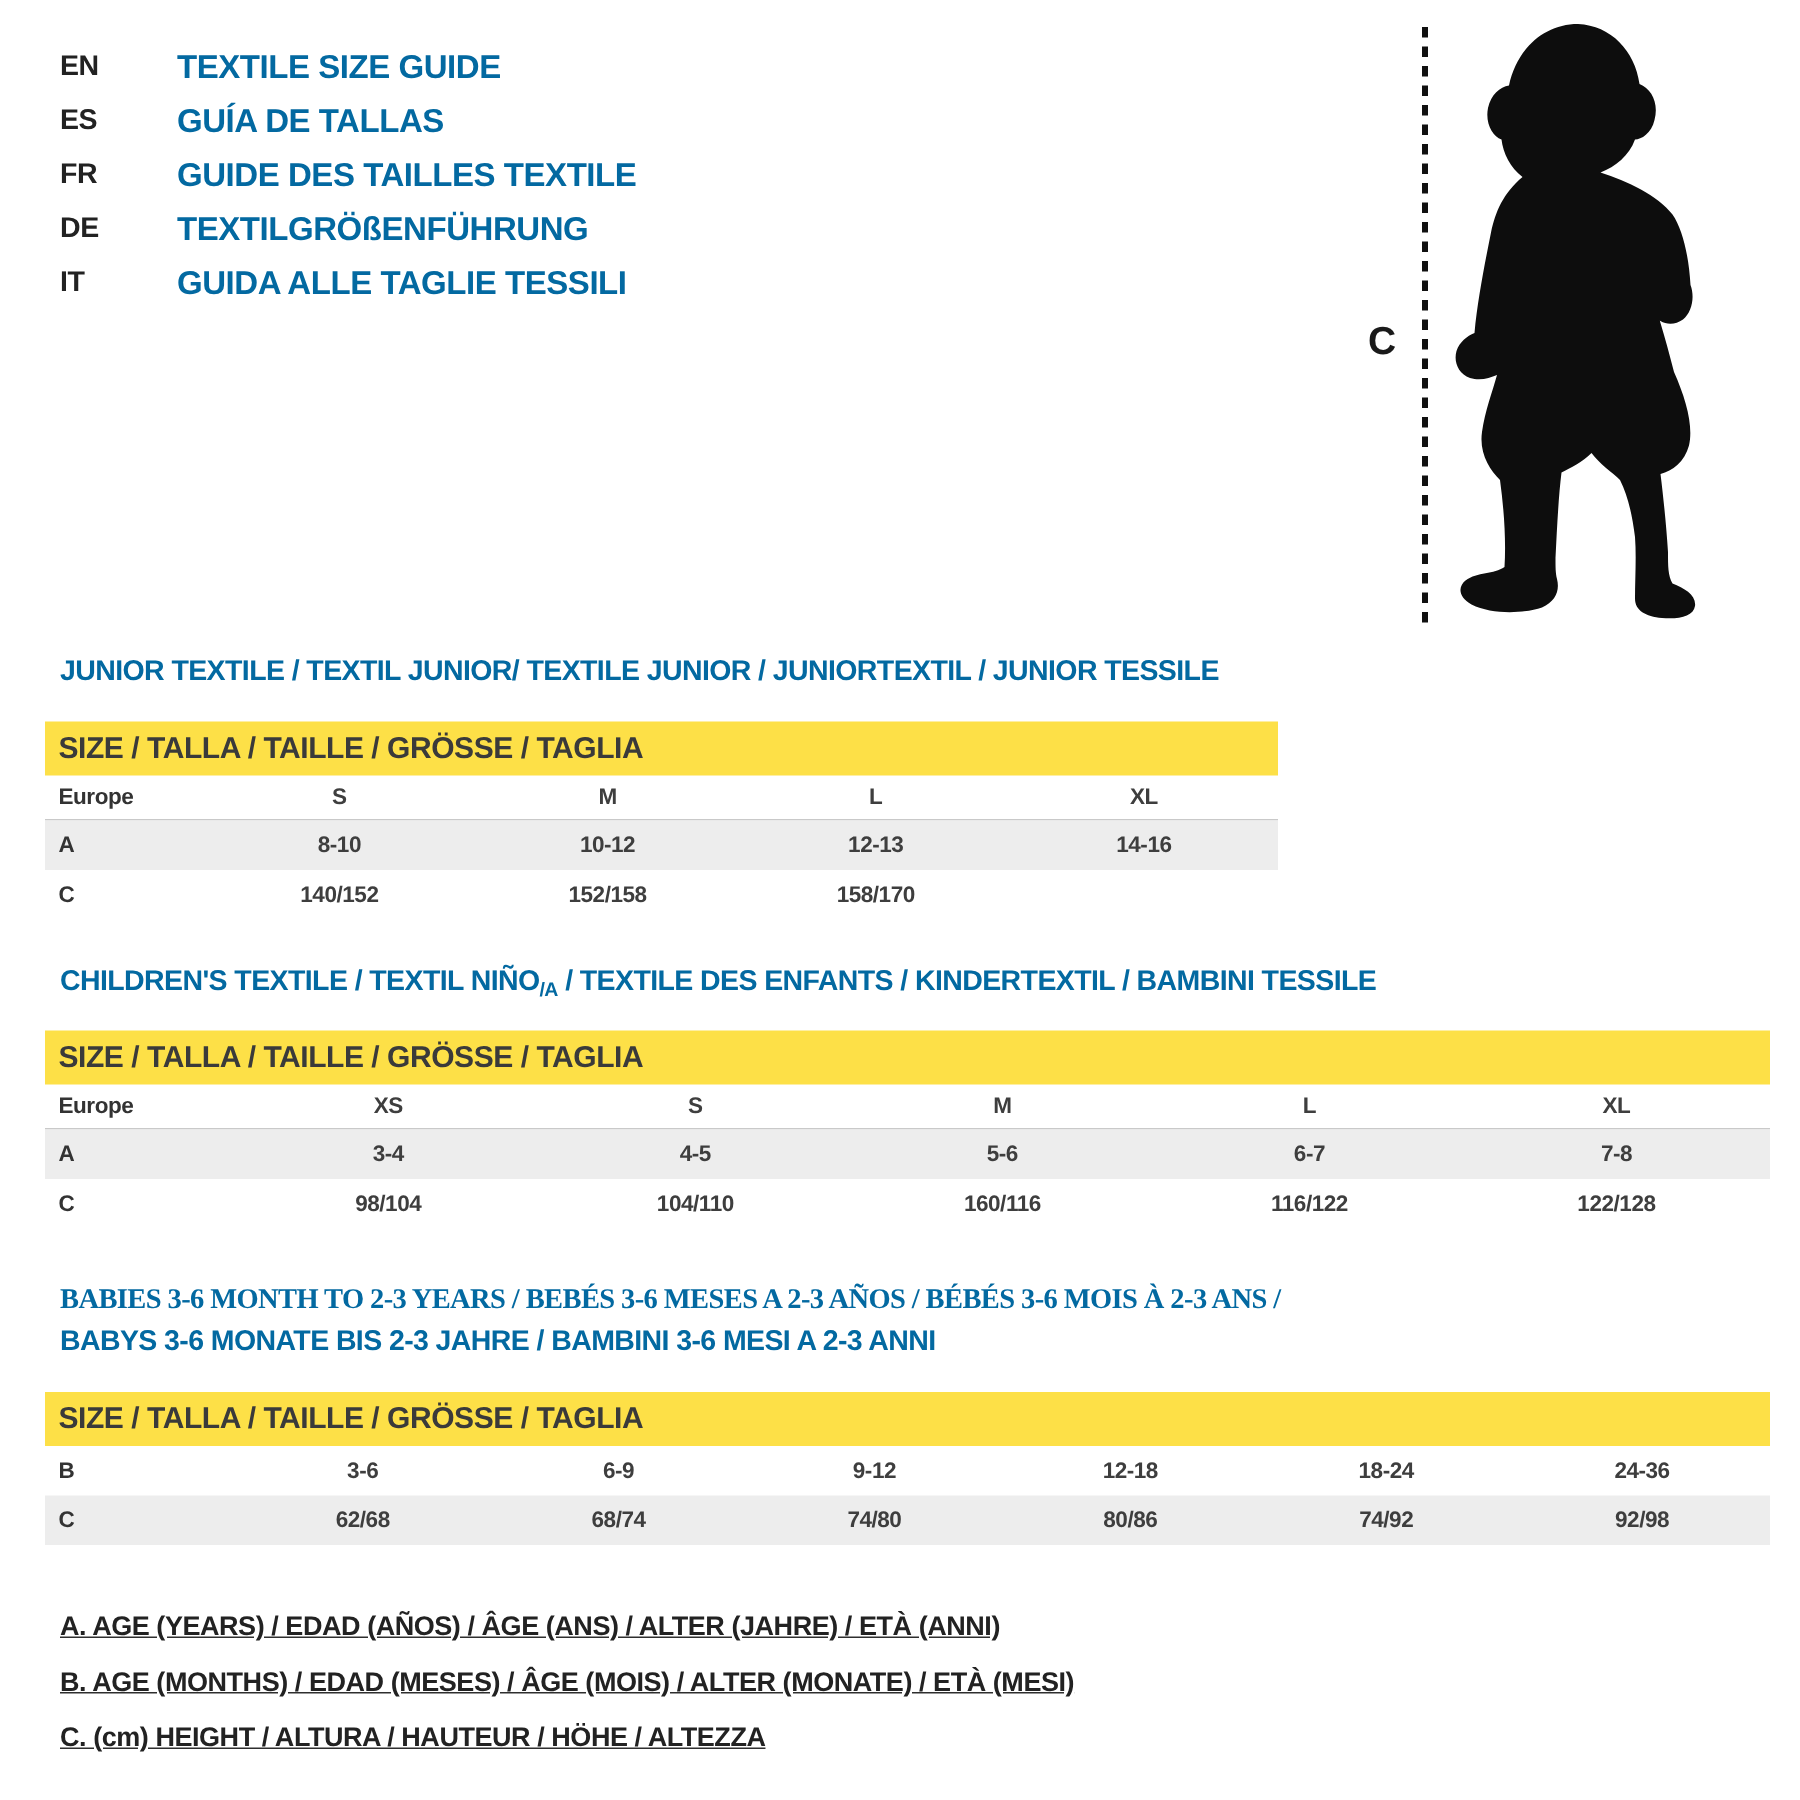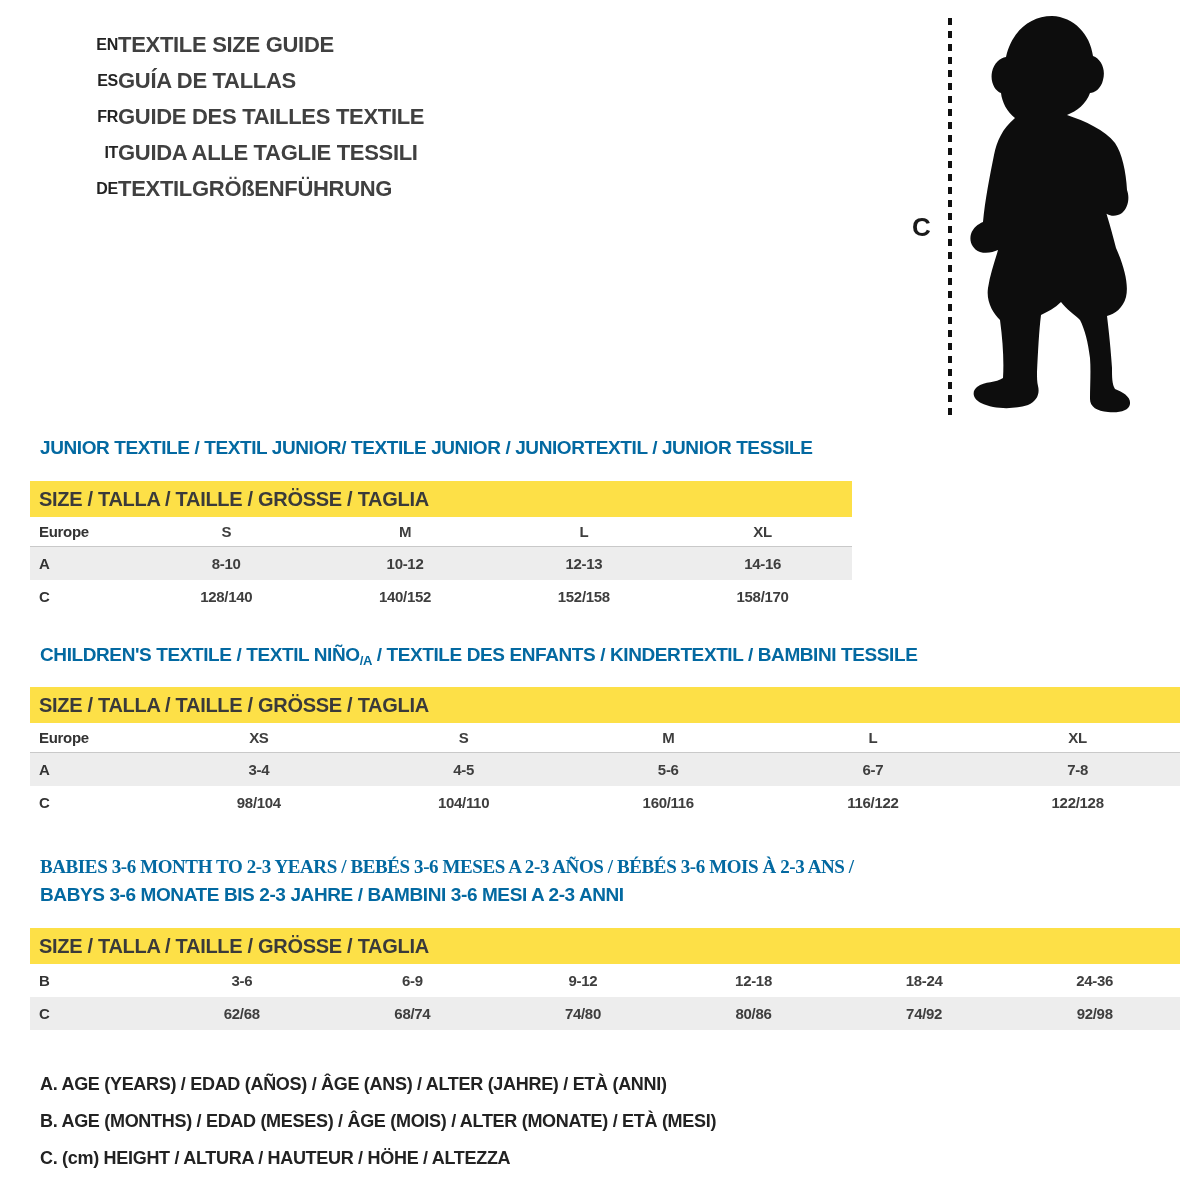--- a/index.html
+++ b/index.html
@@ -5,22 +5,22 @@
   html,body { margin:0; padding:0; background:#ffffff; }
   #page {
     position:relative; width:1200px; height:1200px;
     background:#ffffff; overflow:hidden;
     font-family:"Liberation Sans", sans-serif;
     color:#2e2e2e; letter-spacing:-0.3px;
   }
   
   .lang-block { position:absolute; left:40px; top:30px; }
   .lang-row { display:flex; height:36px; line-height:30px; }
-  .lang-code { width:78px; font-size:16px; font-weight:700; color:#222;text-align:right; }
-  .lang-label { font-size:22px; font-weight:700; color:#404040; white-space:nowrap; }
+  .lang-code { width:78px; font-size:19px; font-weight:700; color:#222; }
+  .lang-label { font-size:22px; font-weight:700; color:#0369a1; white-space:nowrap; }
 
   
   .figure { position:absolute; left:880px; top:0; width:320px; height:430px; }
   .figure svg { position:absolute; left:0; top:0; }
   .c-label { position:absolute; left:32px; top:212px; font-size:26px; font-weight:700; color:#1a1a1a; }
 
   
   .section-title { position:absolute; left:40px; font-size:19px; font-weight:700; color:#0369a1; white-space:nowrap; letter-spacing:-0.4px; }
   .title-sub { font-size:13px; vertical-align:-4px; }
 
@@ -32,21 +32,21 @@
   .jr { grid-template-columns:13% 1fr 1fr 1fr 1fr; }
   .ch { grid-template-columns:11% 1fr 1fr 1fr 1fr 1fr; }
   .bb { grid-template-columns:11% 1fr 1fr 1fr 1fr 1fr 1fr; }
   .cell { text-align:center; font-size:15px; font-weight:700; color:#3e3e3e; white-space:nowrap; }
   .cell.rowlabel { text-align:left; padding-left:9px; color:#333; }
   .row-head { height:29px; line-height:29px; border-bottom:1px solid #c9c9c9; }
   .row-data { height:33px; line-height:33px; }
   .row-shaded { background:#ededed; }
 
   
-  .legend { position:absolute; left:40px; top:1068px; }
+  .legend { position:absolute; left:40px; top:1068px;text-decoration:underline; }
   .legend-line { height:37px; line-height:32px; font-size:18px; font-weight:700; color:#222; white-space:nowrap; }
 </style>
 </head>
 <body>
 
 <div id="page">
 
   <div class="lang-block">
     <div class="lang-row">
       <span class="lang-code">EN</span>
@@ -54,26 +54,26 @@
     </div>
     <div class="lang-row">
       <span class="lang-code">ES</span>
       <span class="lang-label">GUÍA DE TALLAS</span>
     </div>
     <div class="lang-row">
       <span class="lang-code">FR</span>
       <span class="lang-label">GUIDE DES TAILLES TEXTILE</span>
     </div>
     <div class="lang-row">
+      <span class="lang-code">DE</span>
+      <span class="lang-label">TEXTILGRÖßENFÜHRUNG</span>
+    </div>
+    <div class="lang-row">
       <span class="lang-code">IT</span>
       <span class="lang-label">GUIDA ALLE TAGLIE TESSILI</span>
-    </div>
-    <div class="lang-row">
-      <span class="lang-code">DE</span>
-      <span class="lang-label">TEXTILGRÖßENFÜHRUNG</span>
     </div>
   </div>
 
   <div class="figure">
     <svg width="320" height="430" viewBox="0 0 320 430">
       <line x1="70" y1="18" x2="70" y2="418" stroke="#101010" stroke-width="4" stroke-dasharray="7 6"></line>
       <path fill="#0d0d0d" d="
         M172,16
         C194,17 210,34 213,56
         C221,59 226,69 223,80
@@ -130,21 +130,20 @@
     </div>
     <div class="grid jr row-data row-shaded">
       <div class="cell rowlabel">A</div>
       <div class="cell">8-10</div>
       <div class="cell">10-12</div>
       <div class="cell">12-13</div>
       <div class="cell">14-16</div>
     </div>
     <div class="grid jr row-data">
       <div class="cell rowlabel">C</div>
-      <div class="cell">128/140</div>
       <div class="cell">140/152</div>
       <div class="cell">152/158</div>
       <div class="cell">158/170</div>
     </div>
   </div>
 
   <div class="section-title" style="top:644px;"><span>CHILDREN'S TEXTILE / TEXTIL NIÑO</span><span class="title-sub">/A</span><span> / TEXTILE DES ENFANTS / KINDERTEXTIL / BAMBINI TESSILE</span></div>
   <div class="size-table" style="top:687px; width:1150px;">
     <div class="size-bar">SIZE / TALLA / TAILLE / GRÖSSE / TAGLIA</div>
     <div class="grid ch row-head">

